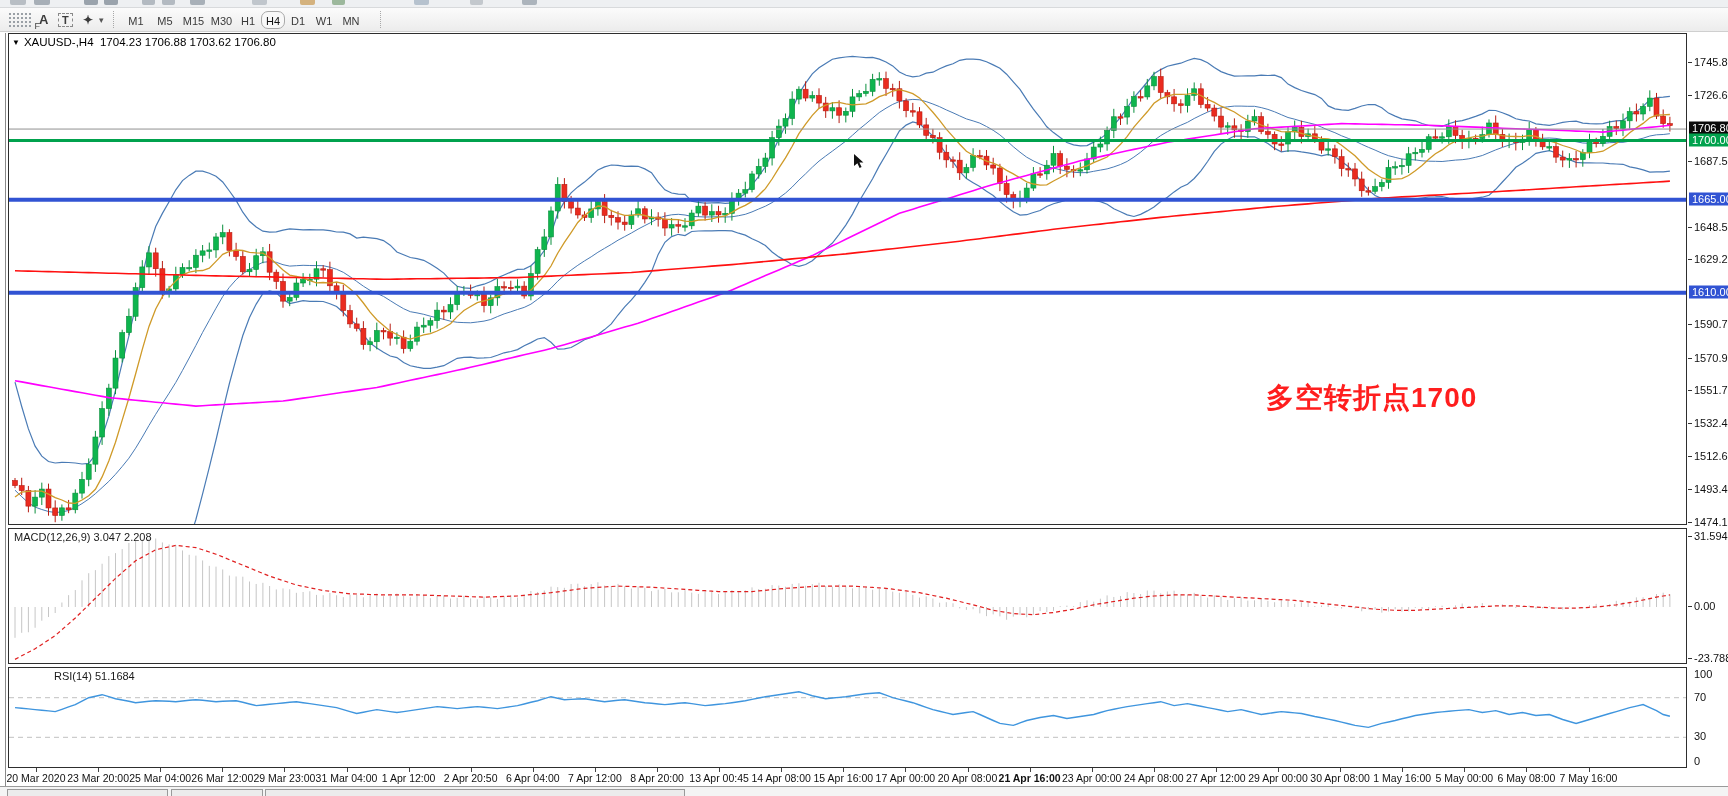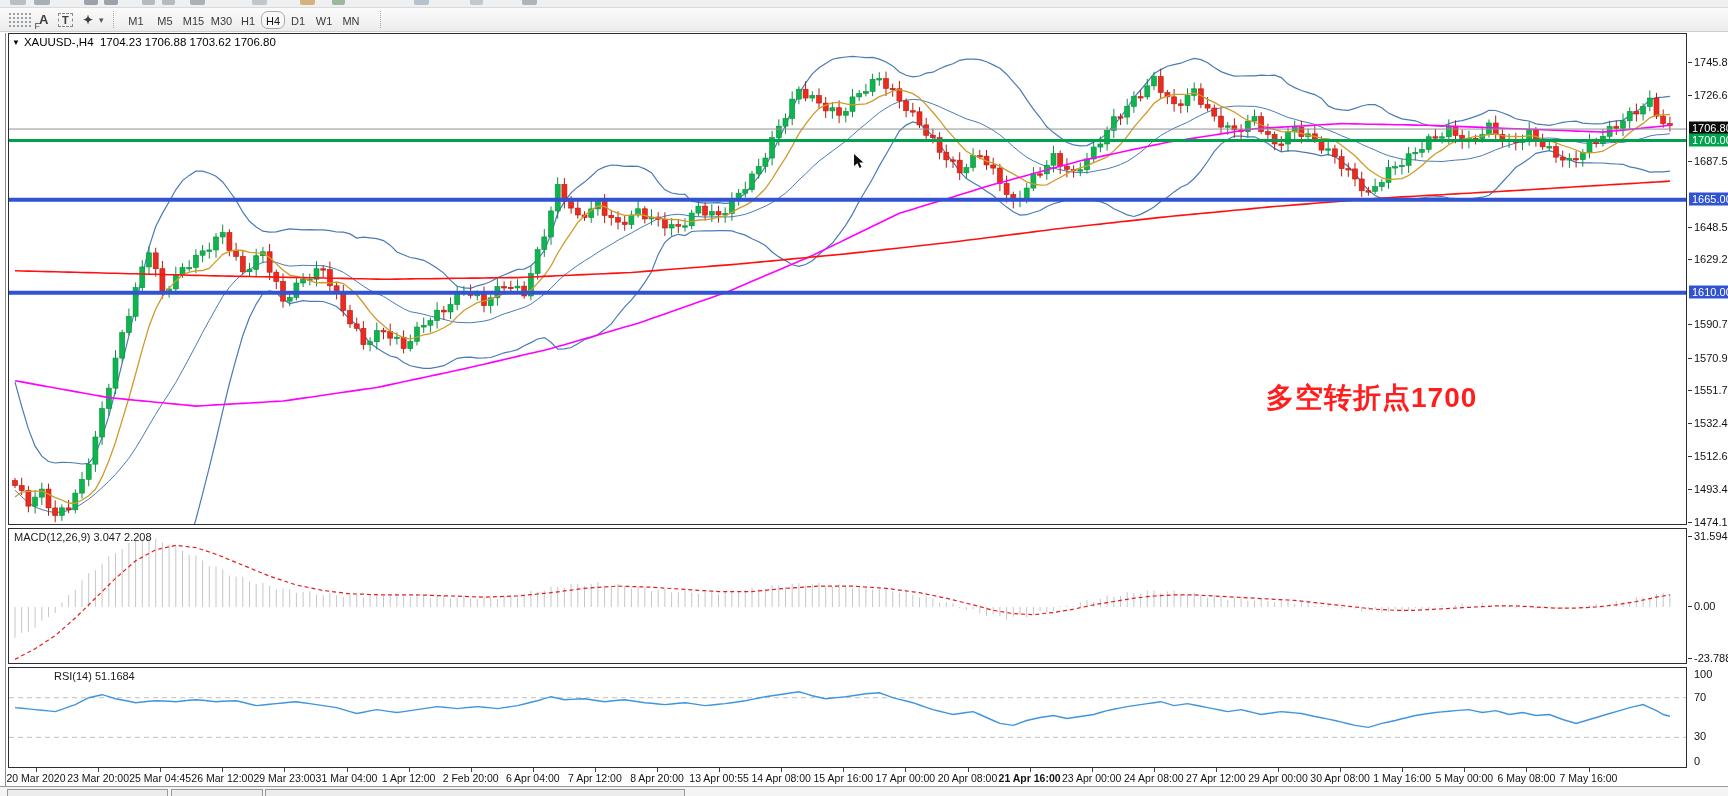--- a/index.html
+++ b/index.html
@@ -907,39 +907,39 @@
     <div class="ptick" style="top: 455.994px;">1493.40</div>
     <div class="pdash" style="top: 488.553px;"></div>
     <div class="ptick" style="top: 488.553px;">1474.15</div>
   </div>
 <div id="time-axis" class="abs">
     <div class="tmark" style="left: 28px;"></div>
     <div class="ttick" style="left: 28px;">20 Mar 2020</div>
     <div class="tmark" style="left: 90.1px;"></div>
     <div class="ttick" style="left: 90.1px;">23 Mar 20:00</div>
     <div class="tmark" style="left: 152.2px;"></div>
-    <div class="ttick" style="left: 152.2px;">25 Mar 04:45</div>
+    <div class="ttick" style="left: 152.2px;">25 Mar 04:00</div>
     <div class="tmark" style="left: 214.3px;"></div>
     <div class="ttick" style="left: 214.3px;">26 Mar 12:00</div>
     <div class="tmark" style="left: 276.4px;"></div>
     <div class="ttick" style="left: 276.4px;">29 Mar 23:00</div>
     <div class="tmark" style="left: 338.5px;"></div>
     <div class="ttick" style="left: 338.5px;">31 Mar 04:00</div>
     <div class="tmark" style="left: 400.6px;"></div>
     <div class="ttick" style="left: 400.6px;">1 Apr 12:00</div>
     <div class="tmark" style="left: 462.7px;"></div>
-    <div class="ttick" style="left: 462.7px;">2 Feb 20:00</div>
+    <div class="ttick" style="left: 462.7px;">2 Apr 20:50</div>
     <div class="tmark" style="left: 524.8px;"></div>
     <div class="ttick" style="left: 524.8px;">6 Apr 04:00</div>
     <div class="tmark" style="left: 586.9px;"></div>
     <div class="ttick" style="left: 586.9px;">7 Apr 12:00</div>
     <div class="tmark" style="left: 649px;"></div>
     <div class="ttick" style="left: 649px;">8 Apr 20:00</div>
     <div class="tmark" style="left: 711.1px;"></div>
-    <div class="ttick" style="left: 711.1px;">13 Apr 00:55</div>
+    <div class="ttick" style="left: 711.1px;">13 Apr 00:45</div>
     <div class="tmark" style="left: 773.2px;"></div>
     <div class="ttick" style="left: 773.2px;">14 Apr 08:00</div>
     <div class="tmark" style="left: 835.3px;"></div>
     <div class="ttick" style="left: 835.3px;">15 Apr 16:00</div>
     <div class="tmark" style="left: 897.4px;"></div>
     <div class="ttick" style="left: 897.4px;">17 Apr 00:00</div>
     <div class="tmark" style="left: 959.5px;"></div>
     <div class="ttick" style="left: 959.5px;">20 Apr 08:00</div>
     <div class="tmark" style="left: 1021.6px;"></div>
     <div class="ttick" style="left: 1021.6px; font-weight: bold;">21 Apr 16:00</div>

